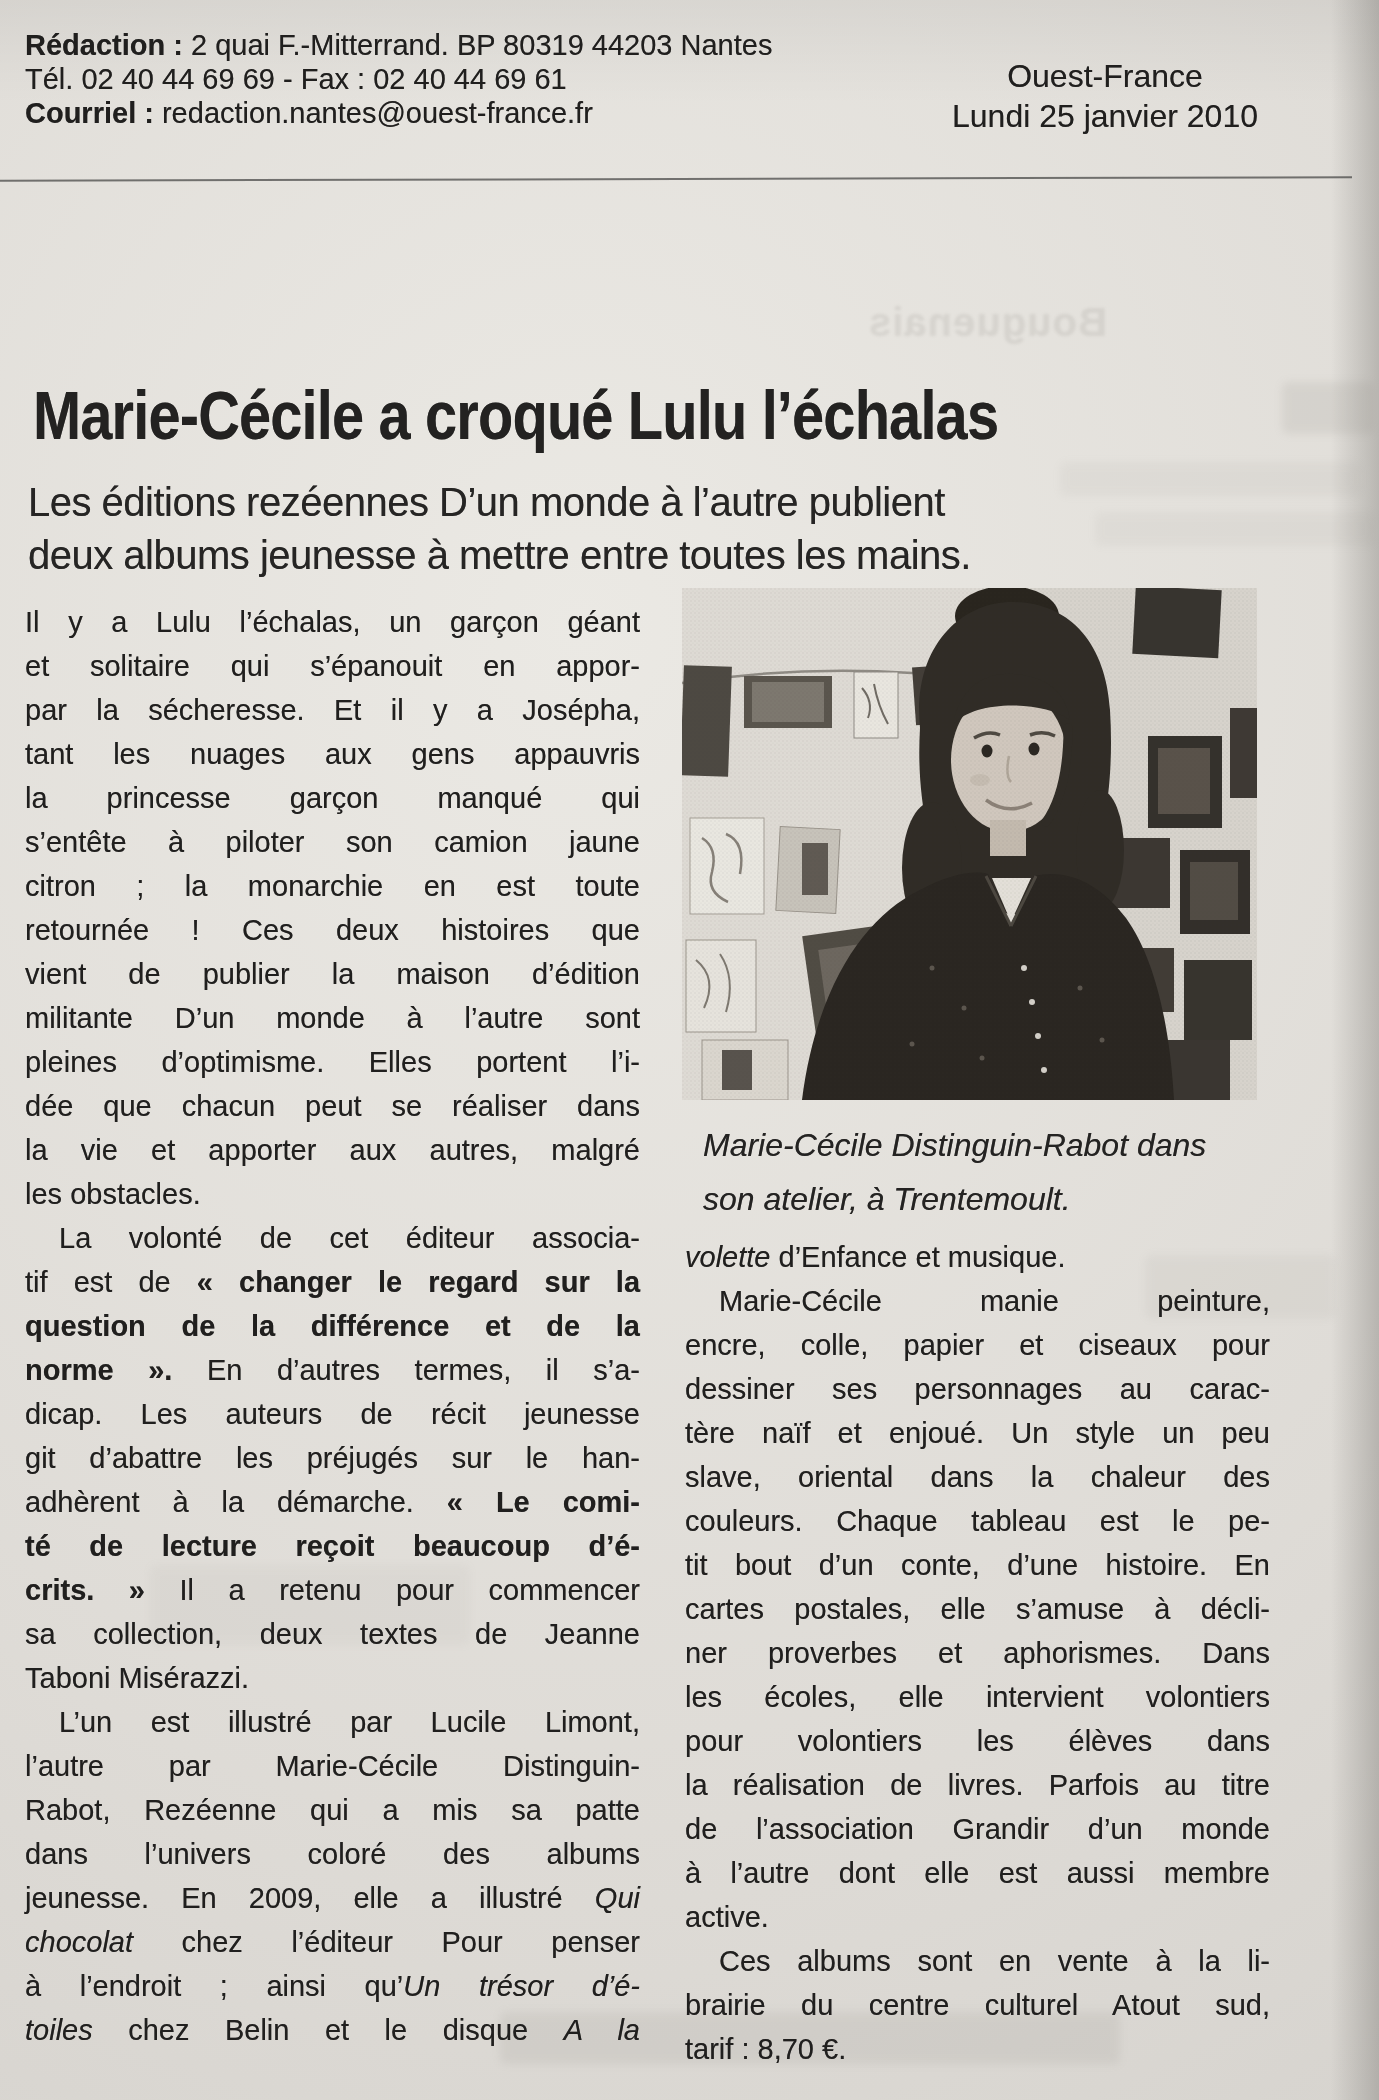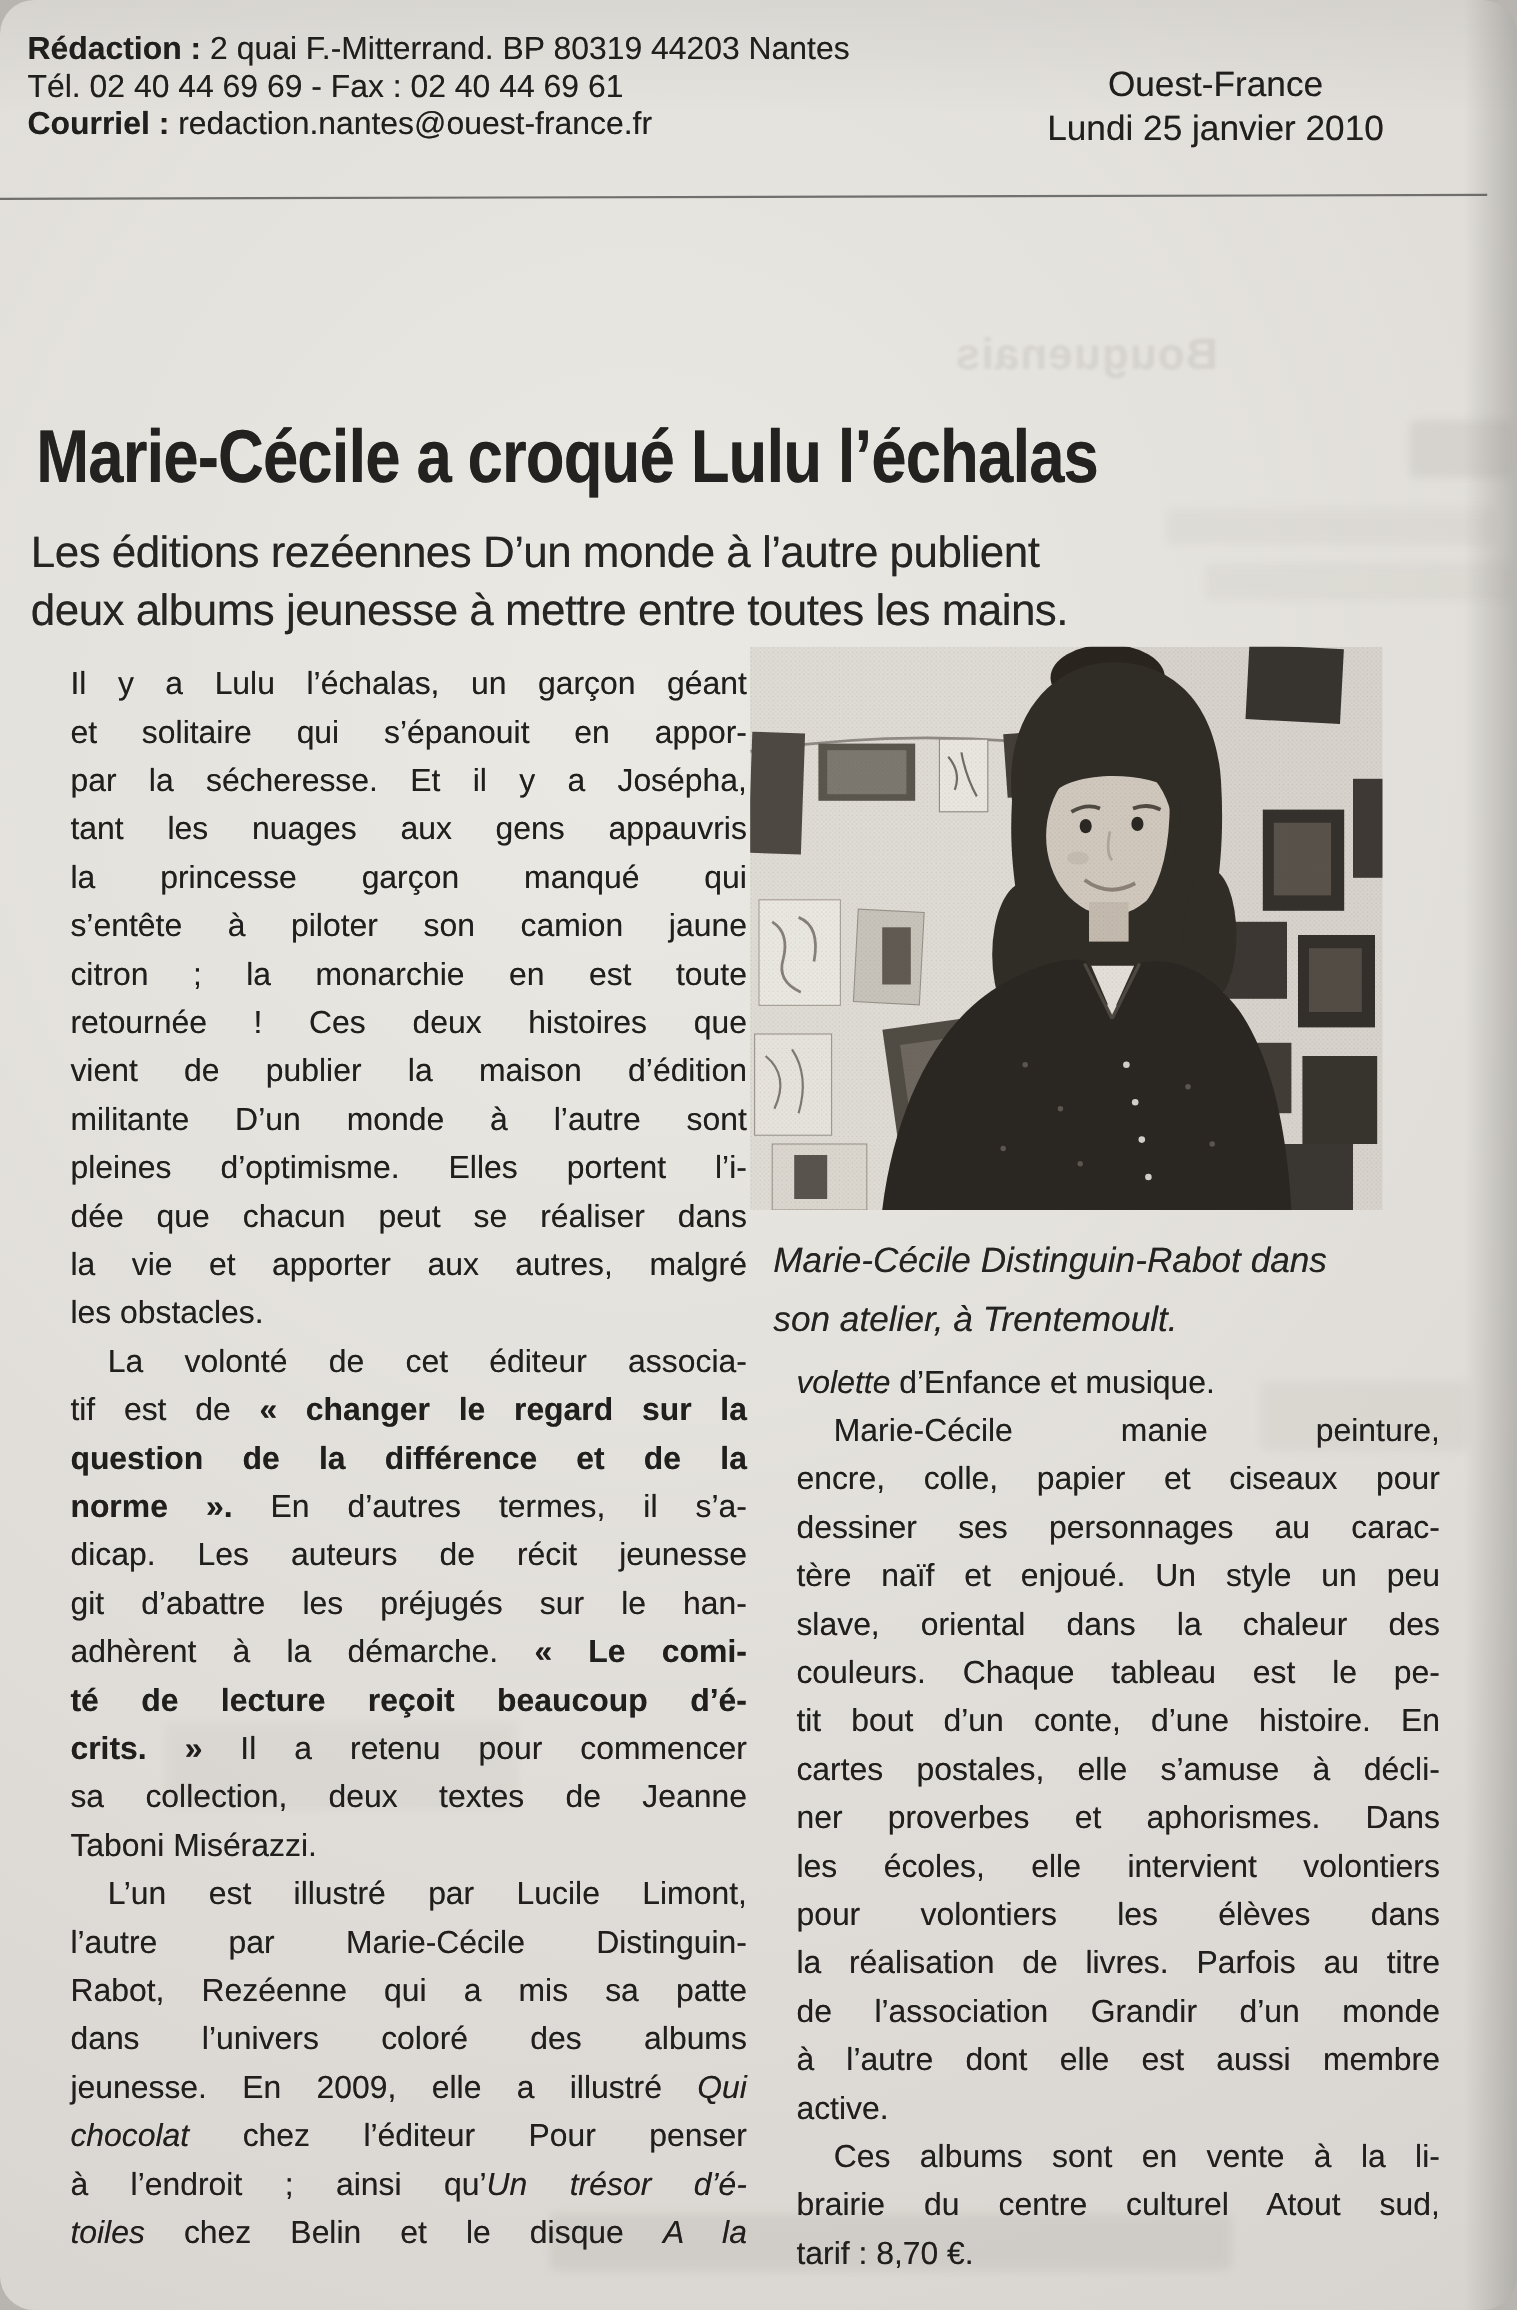--- a/index.html
+++ b/index.html
@@ -4,36 +4,35 @@
 <style>
   html,body{margin:0;padding:0;background:#b8b5b0;}
   .page{
     position:relative;width:1379px;height:2100px;overflow:hidden;
     font-family:"Liberation Sans",sans-serif;color:#201f1e;
     background:
       linear-gradient(to right, rgba(0,0,0,0) 96.5%, rgba(80,78,74,.28) 100%),
       linear-gradient(to bottom, rgba(0,0,0,.05), rgba(0,0,0,0) 5%),
       radial-gradient(150% 110% at 42% 30%, #ebe9e4 0%, #dedbd6 52%, #cfccc7 100%);
     text-shadow:0 0 .6px rgba(25,25,25,.55);
-    border-radius:31px;
   }
   
   .hdr-left{position:absolute;left:25px;top:28px;font-size:29px;line-height:34px;}
   .hdr-left .b{font-weight:bold;}
   .hdr-right{position:absolute;right:121px;top:56px;text-align:center;font-size:32px;line-height:40px;}
   .rule{position:absolute;left:0;top:178px;width:1352px;height:2px;background:#4a4a48;opacity:.75;transform:rotate(-0.15deg);}
   
   .ghost-txt{position:absolute;font-weight:bold;color:#7f7b75;transform:scaleX(-1);filter:blur(1.5px);}
   .gbar{position:absolute;background:#8d8982;filter:blur(4px);border-radius:6px;}
   
   .headline{position:absolute;left:33px;top:376px;font-size:68px;font-weight:bold;letter-spacing:-1px;
     white-space:nowrap;transform:scaleX(.85);transform-origin:left center;color:#232221;}
   .subtitle{position:absolute;left:28px;top:476px;font-size:40px;line-height:53px;letter-spacing:-.5px;white-space:nowrap;color:#262524;}
   
-  .col{position:absolute;font-size:29px;margin-left:39px;}
+  .col{position:absolute;font-size:29px;}
   .col-left{left:25px;top:600px;width:615px;}
   .col-right{left:685px;top:1235px;width:585px;}
   .tl{height:44px;line-height:44px;text-align:justify;text-align-last:justify;white-space:normal;overflow:visible;}
   .tl.nj{text-align-last:left;}
   .tl.ind{padding-left:34px;}
   .tl .b{font-weight:bold;}
   .tl .i{font-style:italic;}
   
   .photo{position:absolute;left:682px;top:588px;width:575px;height:512px;filter:contrast(.95) brightness(1.01);}
   .caption{position:absolute;left:687px;top:1118px;width:575px;font-size:32px;line-height:54px;font-style:italic;color:#242322;margin-left:16px;}

